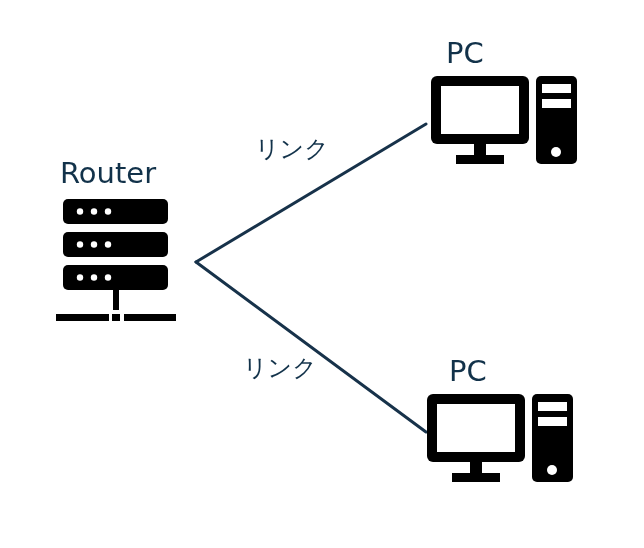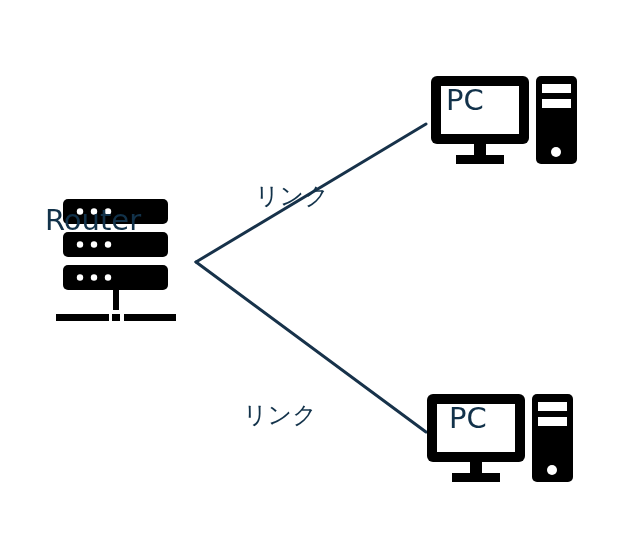--- a/index.html
+++ b/index.html
@@ -1,18 +1,18 @@
 <!DOCTYPE html>
 <html><head>
   <meta charset="utf-8">
   <style>
     html, body { margin: 0; padding: 0; background: #ffffff; }
     body { width: 644px; height: 548px; position: relative; overflow: hidden;
            font-family: "DejaVu Sans", sans-serif; }
-    .label { position: absolute; color: #12324a; white-space: nowrap; margin-top: 47px; }
+    .label { position: absolute; color: #12324a; white-space: nowrap; }
     .node-label { font-size: 29px; }
     .link-label { font-size: 24px; color: #12324a; }
     svg.canvas { position: absolute; left: 0; top: 0; }
   </style>
 </head>
 <body>
 
 <svg class="canvas" width="644" height="548" viewBox="0 0 644 548">
 
   <line x1="196" y1="262" x2="426" y2="124" stroke="#17324a" stroke-width="3" stroke-linecap="round"></line>
@@ -55,18 +55,18 @@
     <rect x="437" y="404" width="78" height="48" fill="#fff"></rect>
     <rect x="470" y="462" width="12" height="12" fill="#000"></rect>
     <rect x="452" y="473" width="48" height="9" fill="#000"></rect>
     <rect x="532" y="394" width="41" height="88" rx="5" fill="#000"></rect>
     <rect x="538" y="402" width="29" height="9" fill="#fff"></rect>
     <rect x="538" y="417" width="29" height="9" fill="#fff"></rect>
     <circle cx="552" cy="470" r="5" fill="#fff"></circle>
   </g>
 </svg>
 
-<div class="label node-label" style="left:45px; top:156px;">Router</div>
+<div class="label node-label" style="left:60px; top:156px;">Router</div>
 <div class="label node-label" style="left:446px; top:36px;">PC</div>
 <div class="label node-label" style="left:449px; top:354px;">PC</div>
 
 <div class="label link-label" style="left:255px; top:133px;">リンク</div>
 <div class="label link-label" style="left:243px; top:352px;">リンク</div>
 
 </body></html>

